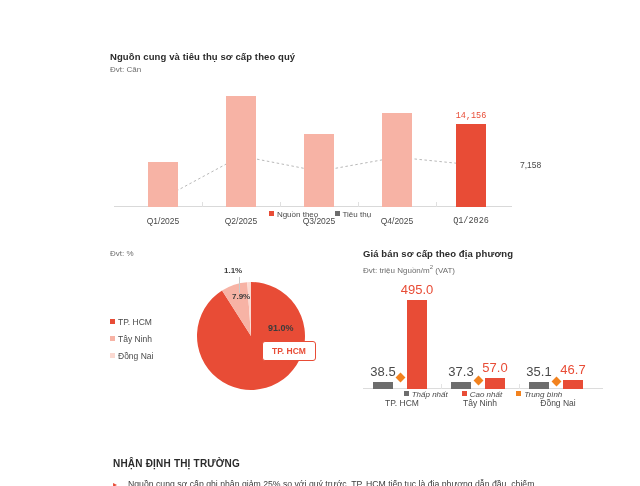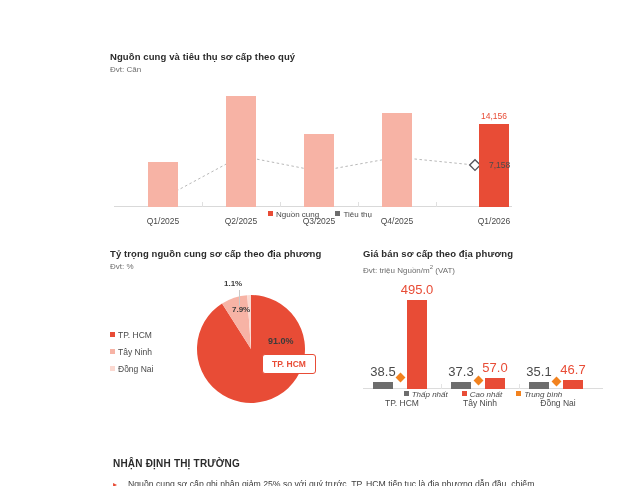--- a/index.html
+++ b/index.html
@@ -322,41 +322,40 @@
       <div class="q-col" style="left: 170px;">
         <div class="q-bar" style="height: 73.2143px; background: rgb(247, 179, 165);"></div>
         <div class="q-tick">Q3/2025</div>
       </div>
       <div class="q-sep" style="left: 170px;"></div>
       <div class="q-col" style="left: 248px;">
         <div class="q-bar" style="height: 94.3px; background: rgb(247, 179, 165);"></div>
         <div class="q-tick">Q4/2025</div>
       </div>
       <div class="q-sep" style="left: 248px;"></div>
-      <div class="q-col" style="left: 345px;">
+      <div class="q-col" style="left: 322px; font-family: Liberation Mono, monospace;">
         <div class="q-bar highlight" style="height: 82.9137px; background: rgb(232, 76, 54);"></div>
         <div class="q-bar-label" style="bottom: 85.9137px;">14,156</div>
         <div class="q-tick">Q1/2026</div>
       </div>
       <div class="q-sep" style="left: 326px;"></div>
-      <div class="q-point-label" style="left: 379px; top: 76.0746px;">7,158</div>
+      <div class="q-point-label" style="left: 410px; top: 76.0746px;">7,158</div>
     </div>
 
   <div class="q-legend">
     <span class="lg-item">
-      <span class="lg-sq" style="background:#e84c36"></span><span>Nguồn cung</span>
+      <span class="lg-sq" style="background:#e84c36"></span><span>Nguồn theo</span>
     </span>
     <span class="lg-item">
       <span class="lg-sq" style="background:#6d6d6d"></span><span>Tiêu thụ</span>
     </span>
   </div>
 </div>
 
 <div id="section-pie">
-  <div class="chart-title">Tỷ trọng nguồn cung sơ cấp theo địa phương</div>
   <div class="chart-subtitle">Đvt: %</div>
 
   <div id="pie-plot">
     <div id="pie-legend">
         <div class="lg-row"><span class="lg-sq" style="background: rgb(232, 76, 54);"></span><span>TP. HCM</span></div>
         <div class="lg-row"><span class="lg-sq" style="background: rgb(247, 179, 165);"></span><span>Tây Ninh</span></div>
         <div class="lg-row"><span class="lg-sq" style="background: rgb(251, 217, 209);"></span><span>Đồng Nai</span></div>
       </div>
     <svg id="pie-svg" width="112" height="112" viewBox="0 0 112 112">
         <path d="M 56 56 L 56 2 A 54 54 0 1 1 27.065353071134197 10.406292022891172 Z" fill="#e84c36"></path>

